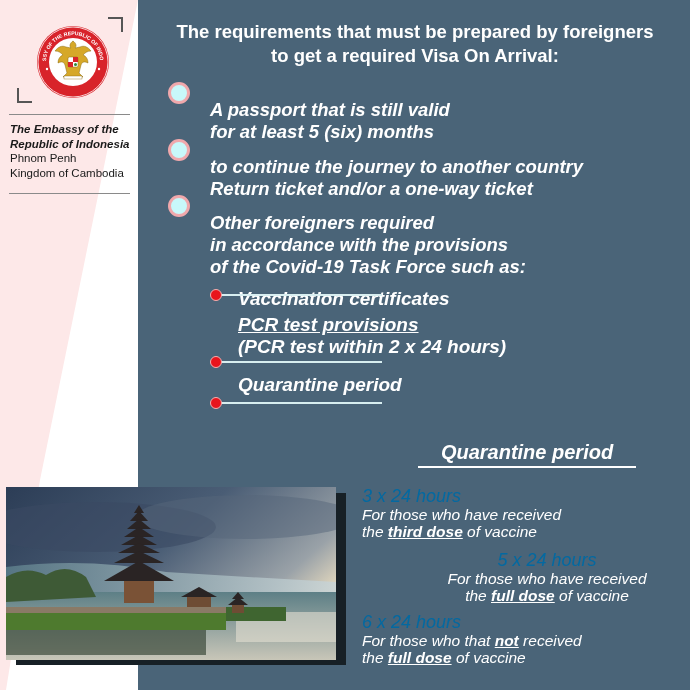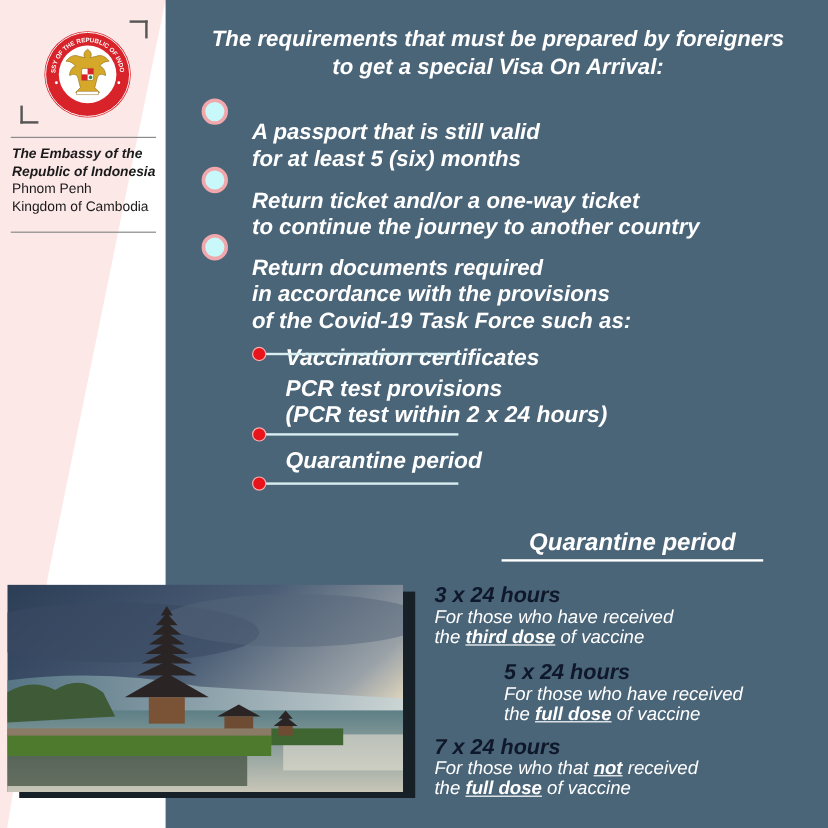--- a/index.html
+++ b/index.html
@@ -16,42 +16,42 @@
   .bracket { position: absolute; width: 15px; height: 15px; border-color: #555; border-style: solid; border-width: 0; }
   .bracket.tr { left: 108px; top: 17px; border-top-width: 2px; border-right-width: 2px; }
   .bracket.bl { left: 17px; top: 88px; border-bottom-width: 2px; border-left-width: 2px; }
 
   .hr { position: absolute; left: 9px; width: 121px; height: 1px; background: #8a8a8a; }
   .embassy-text { position: absolute; left: 10px; top: 122px; width: 125px; font-family: "Liberation Sans", sans-serif; color: #1a1a1a; font-size: 11.5px; line-height: 14.5px; }
   .embassy-text .b { font-weight: bold; display: block; font-style: italic; }
   .embassy-text .n { display: block; }
 
   .title { position: absolute; left: 140px; top: 20px; width: 550px; text-align: center; color: #ffffff;
-    font-family: "Liberation Sans", sans-serif; font-style: italic; font-weight: bold; font-size: 18.5px; line-height: 24px; }
+    font-family: "Liberation Sans", sans-serif; font-weight: bold; font-size: 18.5px; line-height: 24px; }
 
   .req { position: absolute; left: 168px; color: #ffffff; font-family: "Liberation Sans", sans-serif; font-style: italic; font-weight: bold; font-size: 18.5px; line-height: 22px; }
   .req .bullet { position: absolute; left: 0; top: 3px; width: 22px; height: 22px; border-radius: 50%; background: #c8f8fa; border: 3px solid #f0a8ac; }
   .req .txt { position: absolute; left: 42px; top: 0; white-space: nowrap; margin-top: 20px; }
 
   .sub { position: absolute; left: 210px; color: #ffffff; font-family: "Liberation Sans", sans-serif; font-style: italic; font-weight: bold; font-size: 19px; line-height: 22px; }
   .sub .dot { position: absolute; left: 0; width: 12px; height: 12px; border-radius: 50%; background: #e8141c; border: 1.5px solid #f4b0b0; }
   .sub .line { position: absolute; left: 10px; width: 162px; height: 1.5px; background: #d8eef0; }
   .sub .txt { position: absolute; left: 28px; white-space: nowrap; }
 
   .q-title { position: absolute; left: 418px; top: 438px; width: 218px; text-align: center; color: #ffffff;
     font-family: "Liberation Sans", sans-serif; font-style: italic; font-weight: bold; font-size: 20px; line-height: 28px; border-bottom: 2px solid #ffffff; }
 
   .photo-shadow { position: absolute; left: 16px; top: 493px; width: 330px; height: 172px; background: #172026; }
   .photo { position: absolute; left: 6px; top: 487px; width: 330px; height: 173px; overflow: hidden; }
 
   .qi { position: absolute; font-family: "Liberation Sans", sans-serif; color: #ffffff; font-size: 15.5px; line-height: 17px; }
-  .qi .h { color: #0f172a; font-weight: bold; font-style: italic; font-size: 18px; line-height: 20px; display: block; }
+  .qi .h { color: #0369a1; font-weight: normal; font-style: italic; font-size: 18px; line-height: 20px; display: block; }
   .qi .d { font-style: italic; display: block; white-space: nowrap; }
   .qi b { font-weight: bold; text-decoration: underline; }
-  .qi.right { text-align: left; }
+  .qi.right { text-align: center; }
 </style>
 </head>
 <body>
 
 <div class="left-bg">
   <div class="pink"></div>
 </div>
 
 <div class="panel"></div>
 
@@ -90,56 +90,56 @@
 
 <div class="embassy-text">
   <span class="b">The Embassy of the</span>
   <span class="b">Republic of Indonesia</span>
   <span class="n">Phnom Penh</span>
   <span class="n">Kingdom of Cambodia</span>
 </div>
 
 <div class="title">
   <div>The requirements that must be prepared by foreigners</div>
-  <div>to get a special Visa On Arrival:</div>
+  <div>to get a required Visa On Arrival:</div>
 </div>
 
 <div class="req" style="top:79px;">
   <span class="bullet"></span>
   <div class="txt">
     <div>A passport that is still valid</div>
     <div>for at least 5 (six) months</div>
   </div>
 </div>
 
 <div class="req" style="top:136px;">
   <span class="bullet"></span>
   <div class="txt">
+    <div>to continue the journey to another country</div>
     <div>Return ticket and/or a one-way ticket</div>
-    <div>to continue the journey to another country</div>
   </div>
 </div>
 
 <div class="req" style="top:192px;">
   <span class="bullet"></span>
   <div class="txt">
-    <div>Return documents required</div>
+    <div>Other foreigners required</div>
     <div>in accordance with the provisions</div>
     <div>of the Covid-19 Task Force such as:</div>
   </div>
 </div>
 
 <div class="sub" style="top:270px;">
   <span class="txt" style="top:0;margin-top:18px;">Vaccination certificates</span>
   <span class="line" style="top:24px;"></span>
   <span class="dot" style="top:19px;"></span>
 </div>
 
 <div class="sub" style="top:314px;">
-  <span class="txt" style="top:0;">PCR test provisions</span>
+  <span class="txt" style="top:0;text-decoration:underline;">PCR test provisions</span>
   <span class="txt" style="top:22px;">(PCR test within 2 x 24 hours)</span>
   <span class="line" style="top:47px;"></span>
   <span class="dot" style="top:42px;"></span>
 </div>
 
 <div class="sub" style="top:374px;">
   <span class="txt" style="top:0;">Quarantine period</span>
   <span class="line" style="top:28px;"></span>
   <span class="dot" style="top:23px;"></span>
 </div>
@@ -203,16 +203,16 @@
   <span class="d"><span>the </span><b>third dose</b><span> of vaccine</span></span>
 </div>
 
 <div class="qi right" style="left:420px; top:550px; width:254px;">
   <span class="h">5 x 24 hours</span>
   <span class="d">For those who have received</span>
   <span class="d"><span>the </span><b>full dose</b><span> of vaccine</span></span>
 </div>
 
 <div class="qi" style="left:362px; top:612px;">
-  <span class="h">7 x 24 hours</span>
+  <span class="h">6 x 24 hours</span>
   <span class="d"><span>For those who that </span><b>not</b><span> received</span></span>
   <span class="d"><span>the </span><b>full dose</b><span> of vaccine</span></span>
 </div>
 
 </body></html>

